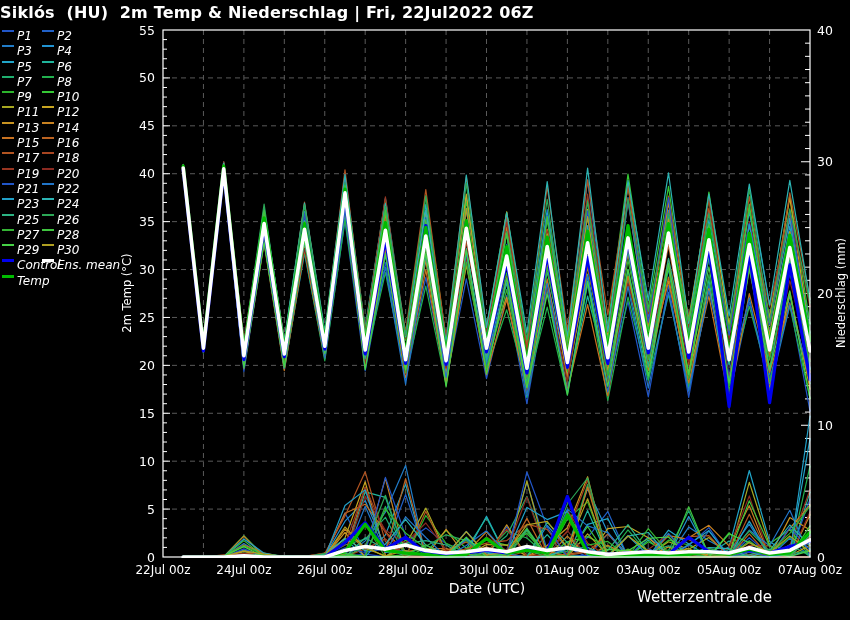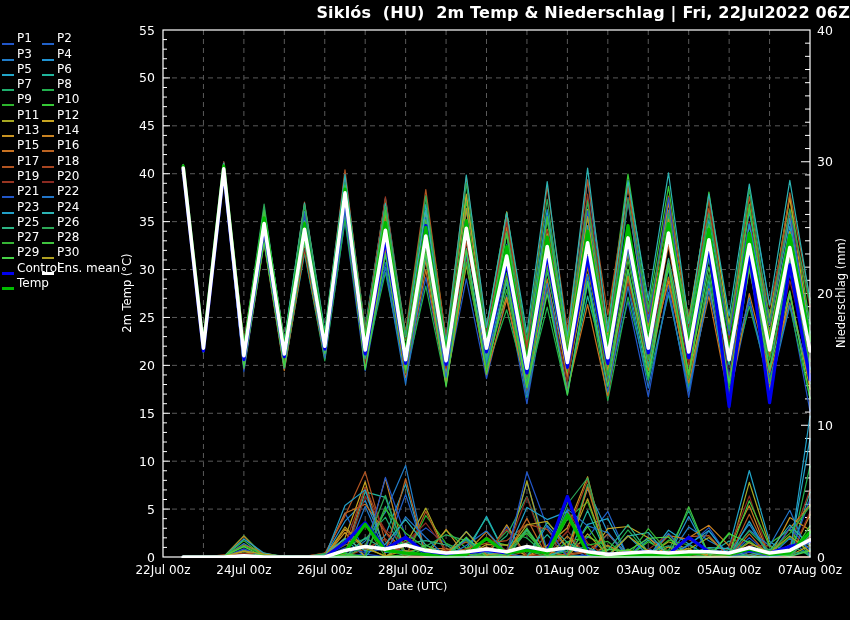--- a/index.html
+++ b/index.html
@@ -1,30 +1,30 @@
 <!DOCTYPE html>
 <html><head>
 <meta charset="utf-8">
 <style>
   html,body{margin:0;padding:0;background:#000;}
   #stage{position:relative;width:850px;height:620px;background:#000;overflow:hidden;
          font-family:"DejaVu Sans","Liberation Sans",sans-serif;color:#fff;}
   #chart-svg{position:absolute;left:0;top:0;}
   .abs{position:absolute;}
-  #title{left:0;top:3px;width:850px;text-align:right;font-size:16px;font-weight:bold;
+  #title{left:0;top:3px;width:850px;text-align:left;font-size:16px;font-weight:bold;
          white-space:pre;letter-spacing:.2px;}
   .axis-title{width:300px;height:16px;text-align:center;font-size:11.5px;transform:rotate(-90deg);}
   #yleft-title{left:-22px;top:285px;}
   #yright-title{left:692px;top:285px;}
-  #xaxis-title{left:387px;top:580px;width:200px;font-size:11px;}
+  #xaxis-title{left:387px;top:580px;width:200px;text-align:center;font-size:14px;}
   #footer-left{left:121px;top:588px;font-size:15px;}
   #footer-right{left:637px;top:588px;font-size:15px;}
   #legend{left:2px;top:30px;width:150px;}
   .leg-col{position:absolute;top:0;}
-  .leg-item{display:flex;align-items:flex-end;height:15.3px;}
+  .leg-item{display:flex;align-items:flex-start;height:15.3px;font-style:italic;}
   .leg-swatch{display:inline-block;width:12px;margin-right:3px;flex:0 0 12px;}
   .leg-label{font-size:12px;line-height:13px;white-space:nowrap;}
 </style>
 </head>
 <body>
 
 <div id="stage">
   <svg id="chart-svg" width="850" height="620">
       <defs>
         <clipPath id="plotclip">
@@ -240,20 +240,21 @@
       <polyline points="183.2,166.1 203.4,345.2 223.7,166.1 243.9,351.9 264.1,217.8 284.3,350.0 304.5,223.6 324.8,342.4 345.0,189.1 365.2,346.2 385.4,222.6 405.6,354.8 425.8,227.4 446.1,355.8 466.3,220.7 486.5,344.3 506.7,246.5 526.9,362.5 547.2,237.0 567.4,357.7 587.6,231.2 607.8,351.9 628.0,225.5 648.3,342.4 668.5,223.6 688.7,346.2 708.9,229.3 729.1,353.9 749.3,233.1 769.6,346.2 789.8,235.1 810.0,340.5" fill="none" stroke="#00bb00" stroke-width="3.2" stroke-linejoin="round" stroke-linecap="round" clip-path="url(#plotclip)"></polyline>
       <polyline points="183.2,557.0 203.4,557.0 223.7,557.0 243.9,557.0 264.1,557.0 284.3,557.0 304.5,557.0 324.8,557.0 345.0,551.7 365.2,524.1 385.4,550.4 405.6,553.0 425.8,554.4 446.1,557.0 466.3,554.4 486.5,538.6 506.7,553.0 526.9,550.4 547.2,553.0 567.4,514.8 587.6,553.0 607.8,557.0 628.0,555.7 648.3,554.4 668.5,555.7 688.7,554.4 708.9,551.7 729.1,554.4 749.3,549.1 769.6,554.4 789.8,553.0 810.0,532.0" fill="none" stroke="#00bb00" stroke-width="3.2" stroke-linejoin="round" stroke-linecap="round" clip-path="url(#plotclip)"></polyline>
       <polyline points="183.2,168.0 203.4,348.1 223.7,168.9 243.9,355.8 264.1,223.6 284.3,353.9 304.5,229.3 324.8,346.2 345.0,192.9 365.2,350.0 385.4,230.3 405.6,359.6 425.8,236.0 446.1,360.6 466.3,228.3 486.5,348.1 506.7,256.1 526.9,368.2 547.2,246.5 567.4,362.5 587.6,242.7 607.8,357.7 628.0,237.9 648.3,348.1 668.5,233.1 688.7,351.9 708.9,239.8 729.1,359.6 749.3,244.6 769.6,350.0 789.8,247.5 810.0,351.0" fill="none" stroke="#ffffff" stroke-width="3.6" stroke-linejoin="round" stroke-linecap="round" clip-path="url(#plotclip)"></polyline>
       <polyline points="183.2,557.0 203.4,557.0 223.7,557.0 243.9,555.7 264.1,557.0 284.3,557.0 304.5,557.0 324.8,557.0 345.0,550.4 365.2,546.5 385.4,549.1 405.6,545.1 425.8,550.4 446.1,553.0 466.3,551.7 486.5,549.1 506.7,551.7 526.9,546.5 547.2,550.4 567.4,547.8 587.6,551.7 607.8,554.4 628.0,553.0 648.3,551.7 668.5,553.0 688.7,551.7 708.9,551.7 729.1,553.0 749.3,547.8 769.6,553.0 789.8,550.4 810.0,539.9" fill="none" stroke="#ffffff" stroke-width="3.6" stroke-linejoin="round" stroke-linecap="round" clip-path="url(#plotclip)"></polyline>
       <rect x="163" y="30" width="647" height="527" fill="none" stroke="#ffffff" stroke-width="1.2"></rect>
     </svg>
   <div class="abs" id="title">Siklós  (HU)  2m Temp &amp; Niederschlag | Fri, 22Jul2022 06Z</div>
   <div class="abs axis-title" id="yleft-title">2m Temp (°C)</div>
   <div class="abs axis-title" id="yright-title">Niederschlag (mm)</div>
   <div class="abs" id="xaxis-title">Date (UTC)</div>
+  <div class="abs" id="footer-right">Wetterzentrale.de</div>
   <div class="abs" id="legend">
       <div class="leg-col" style="left: 0px;">
         <div class="leg-item">
           <span class="leg-swatch" style="height: 2px; background: rgb(33, 86, 200);"></span>
           <span class="leg-label">P1</span>
         </div>
         <div class="leg-item">
           <span class="leg-swatch" style="height: 2px; background: rgb(33, 124, 200);"></span>
           <span class="leg-label">P3</span>
         </div>

